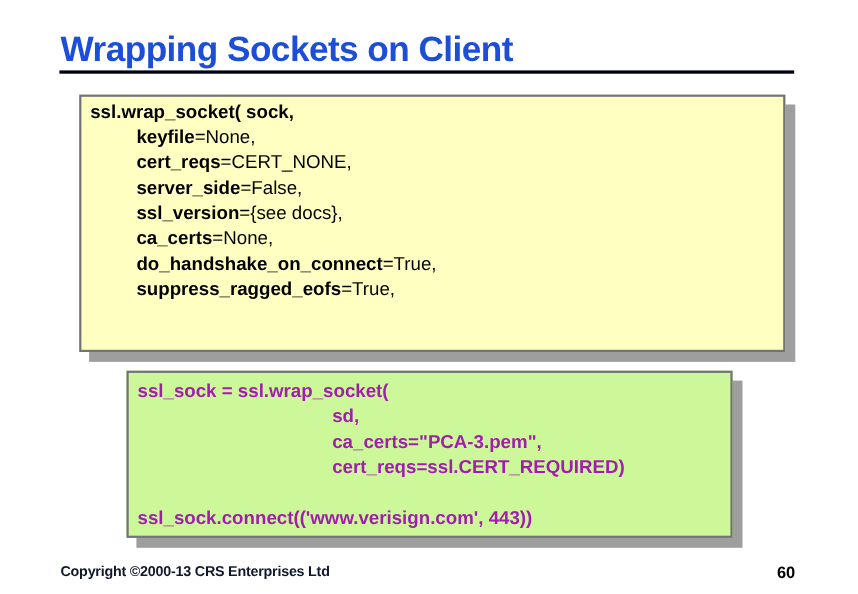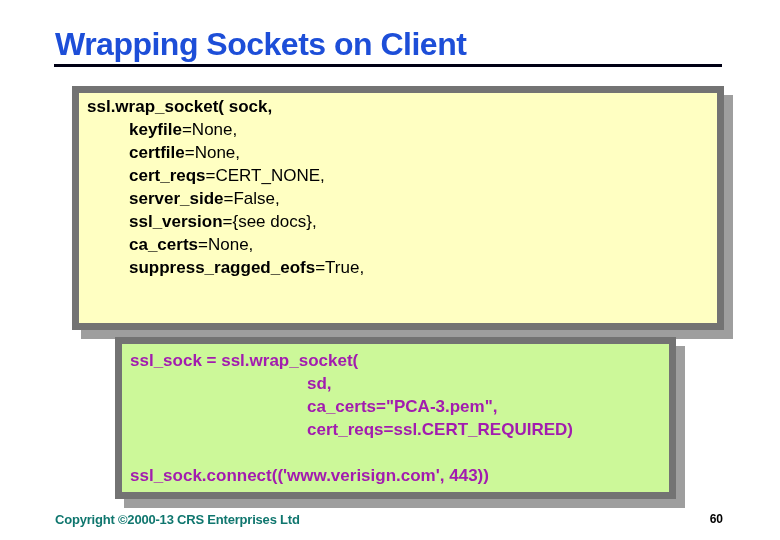--- a/index.html
+++ b/index.html
@@ -18,21 +18,21 @@
     color:#1c1cb4;
   }
   .title-rule {
     position:absolute; left:54px; top:64px;
     width:668px; height:3px;
     background:#000014;
   }
 
   .codebox {
     position:absolute;
-    border:7px solid #737373;
+    border:2px solid #737373;
     box-shadow:9px 9px 0 #9e9e9e;
     font-size:17px; line-height:23px;
     color:#000000;
   }
   .box-yellow {
     left:72px; top:86px;
     width:630px; height:226px;
     padding:2px 0 2px 8px;
   }
   .box-green {
@@ -41,45 +41,45 @@
     padding:5px 0 5px 8px;
   }
   .line { white-space:pre; }
   .indent-1 { padding-left:42px; }
   .indent-2 { padding-left:177px; }
   .seg-b { font-weight:bold; }
   .seg-r { font-weight:normal; }
 
   .footer-copyright {
     position:absolute; left:55px; top:512px;
-    font-size:13px; font-weight:bold; color:#0f766e;
+    font-size:13px; font-weight:bold; color:#0f172a;
     letter-spacing:-0.2px;
   }
   .footer-page {
     position:absolute; right:57px; top:512px;
-    font-size:12px; font-weight:bold; color:#000000;
+    font-size:15px; font-weight:bold; color:#000000;
   }
 </style>
 </head>
 <body>
 
 <div class="slide">
 
   <h1 class="slide-title" style="color: #1d4ed8;">Wrapping Sockets on Client</h1>
 
   <div class="title-rule" style="background: rgb(0, 0, 20);"></div>
 
   <div class="codebox box-yellow" style="background: rgb(255, 255, 194); color: rgb(0, 0, 0);">
       <div class="line indent-0"><span class="seg-b">ssl.wrap_socket( sock,</span></div>
       <div class="line indent-1"><span class="seg-b">keyfile</span><span class="seg-r">=None,</span></div>
-      <div class="line indent-1"><span class="seg-b">certfile</span><span class="seg-r">=None,</span></div>
       <div class="line indent-1"><span class="seg-b">cert_reqs</span><span class="seg-r">=CERT_NONE,</span></div>
       <div class="line indent-1"><span class="seg-b">server_side</span><span class="seg-r">=False,</span></div>
       <div class="line indent-1"><span class="seg-b">ssl_version</span><span class="seg-r">={see docs},</span></div>
       <div class="line indent-1"><span class="seg-b">ca_certs</span><span class="seg-r">=None,</span></div>
+      <div class="line indent-1"><span class="seg-b">do_handshake_on_connect</span><span class="seg-r">=True,</span></div>
       <div class="line indent-1"><span class="seg-b">suppress_ragged_eofs</span><span class="seg-r">=True,</span></div>
     </div>
 
   <div class="codebox box-green" style="background: rgb(204, 248, 153); color: #a21caf;">
       <div class="line indent-0"><span class="seg-b">ssl_sock = ssl.wrap_socket(</span></div>
       <div class="line indent-2"><span class="seg-b">sd,</span></div>
       <div class="line indent-2"><span class="seg-b">ca_certs="PCA-3.pem",</span></div>
       <div class="line indent-2"><span class="seg-b">cert_reqs=ssl.CERT_REQUIRED)</span></div>
       <div class="line indent-0">&nbsp;</div>
       <div class="line indent-0"><span class="seg-b">ssl_sock.connect(('www.verisign.com', 443))</span></div>

